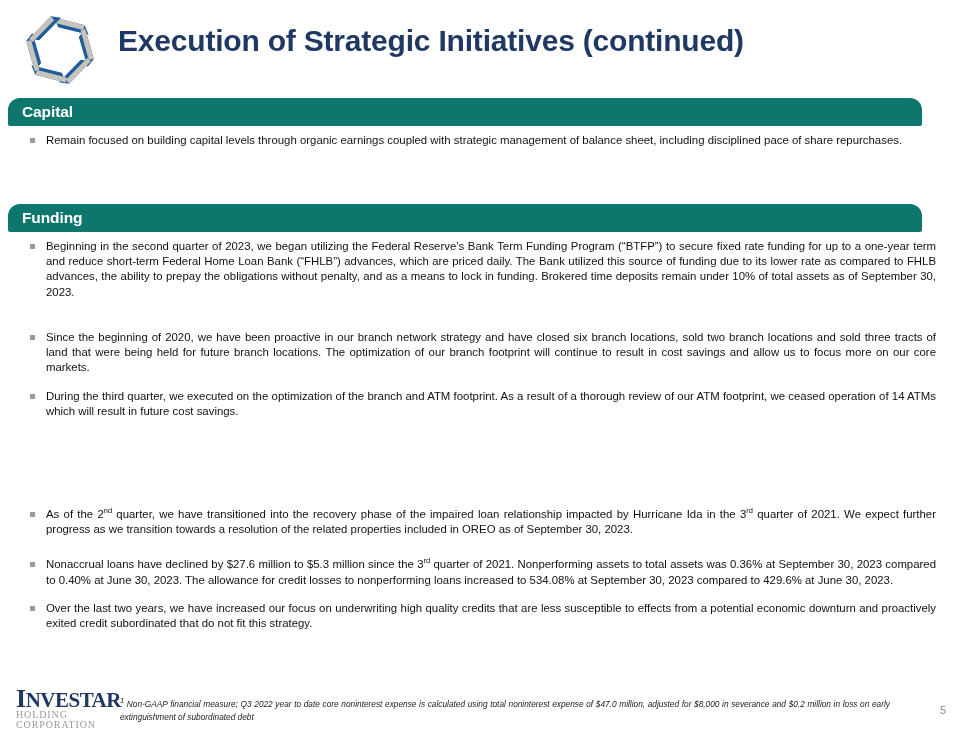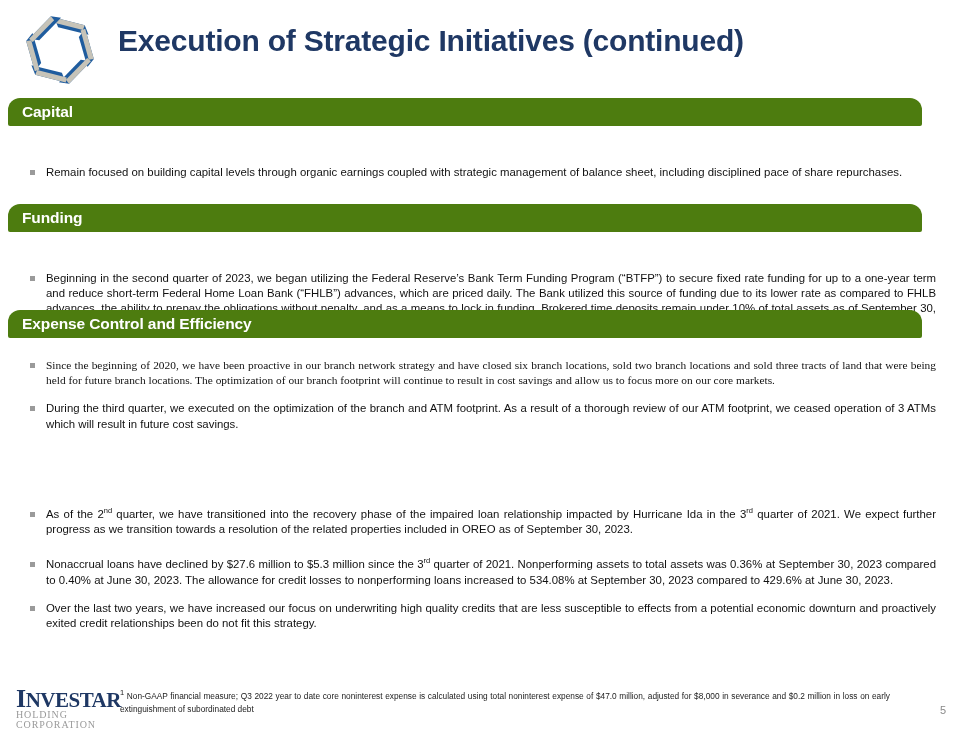--- a/index.html
+++ b/index.html
@@ -44,21 +44,21 @@
 
   
   .section {
     position: absolute;
     left: 8px;
     width: 944px;
   }
   .section-bar {
     width: 914px;
     height: 28px;
-    background: #4d7c0f;
+    background: #0f766e;
     border-top-left-radius: 12px;
     border-top-right-radius: 12px;
     border-bottom-right-radius: 2px;
     border-bottom-left-radius: 2px;
     box-sizing: border-box;
     display: flex;
     align-items: center;
     padding-left: 14px;
   }
   .section-bar-title {
@@ -76,21 +76,21 @@
     position: relative;
     padding-left: 22px;
     margin-bottom: 9px;
     font-size: 11.4px;
     line-height: 15.2px;
     color: #111111;
     text-align: justify;
     width: 912px;
     box-sizing: border-box;
   }
-  .bullet:last-child { margin-bottom: 0; margin-top: 32px; }
+  .bullet:last-child { margin-bottom: 0; }
   .bullet-marker {
     position: absolute;
     left: 6px;
     top: 5px;
     width: 5px;
     height: 5px;
     background: #9a9a9a;
   }
   .bullet-text { display: block; }
   sup {
@@ -126,23 +126,24 @@
     font-family: Liberation Serif, serif;
     font-size: 10px;
     color: #9a9a9a;
     letter-spacing: 0.9px;
     line-height: 10px;
     margin-top: -1px;
   }
   .footnote {
     position: absolute;
     left: 120px;
-    top: 4px;
+    top: 12px;
     width: 770px;
     font-size: 8.3px;
+    font-style: italic;
     line-height: 13px;
     color: #222222;
     text-align: justify;
   }
   .page-number {
     position: absolute;
     right: 14px;
     bottom: 14px;
     font-size: 11px;
     color: #8a8a8a;
@@ -203,48 +204,45 @@
   </div>
   <div class="section-body">
     <div class="bullet">
       <span class="bullet-marker"></span>
       <span class="bullet-text">Beginning in the second quarter of 2023, we began utilizing the Federal Reserve’s Bank Term Funding Program (“BTFP”) to secure fixed rate funding for up to a one-year term and reduce short-term Federal Home Loan Bank (“FHLB”) advances, which are priced daily. The Bank utilized this source of funding due to its lower rate as compared to FHLB advances, the ability to prepay the obligations without penalty, and as a means to lock in funding. Brokered time deposits remain under 10% of total assets as of September 30, 2023.</span>
     </div>
   </div>
 </div>
 
 <div class="section" id="sec-expense" style="top:310px;">
-  <div class="section-bar">
-    <span class="section-bar-title">Expense Control and Efficiency</span>
-  </div>
-  <div class="section-body">
-    <div class="bullet" style="margin-top:13px;font-family:Liberation Serif, serif;">
+  <div class="section-body">
+    <div class="bullet" style="margin-top:13px;">
       <span class="bullet-marker"></span>
       <span class="bullet-text">Since the beginning of 2020, we have been proactive in our branch network strategy and have closed six branch locations, sold two branch locations and sold three tracts of land that were being held for future branch locations. The optimization of our branch footprint will continue to result in cost savings and allow us to focus more on our core markets.</span>
     </div>
     <div class="bullet" style="margin-top:13px;">
       <span class="bullet-marker"></span>
-      <span class="bullet-text">During the third quarter, we executed on the optimization of the branch and ATM footprint. As a result of a thorough review of our ATM footprint, we ceased operation of 3 ATMs which will result in future cost savings.</span>
+      <span class="bullet-text">During the third quarter, we executed on the optimization of the branch and ATM footprint. As a result of a thorough review of our ATM footprint, we ceased operation of 14 ATMs which will result in future cost savings.</span>
     </div>
   </div>
 </div>
 
 <div class="section" id="sec-credit" style="top:500px;">
   <div class="section-body">
     <div class="bullet">
       <span class="bullet-marker"></span>
       <span class="bullet-text">As of the 2<sup>nd</sup> quarter, we have transitioned into the recovery phase of the impaired loan relationship impacted by Hurricane Ida in the 3<sup>rd</sup> quarter of 2021. We expect further progress as we transition towards a resolution of the related properties included in OREO as of September 30, 2023.</span>
     </div>
     <div class="bullet" style="margin-top:20px;">
       <span class="bullet-marker"></span>
       <span class="bullet-text">Nonaccrual loans have declined by $27.6 million to $5.3 million since the 3<sup>rd</sup> quarter of 2021. Nonperforming assets to total assets was 0.36% at September 30, 2023 compared to 0.40% at June 30, 2023. The allowance for credit losses to nonperforming loans increased to 534.08% at September 30, 2023 compared to 429.6% at June 30, 2023.</span>
     </div>
     <div class="bullet" style="margin-top:13px;">
       <span class="bullet-marker"></span>
-      <span class="bullet-text">Over the last two years, we have increased our focus on underwriting high quality credits that are less susceptible to effects from a potential economic downturn and proactively exited credit relationships been do not fit this strategy.</span>
+      <span class="bullet-text">Over the last two years, we have increased our focus on underwriting high quality credits that are less susceptible to effects from a potential economic downturn and proactively exited credit subordinated that do not fit this strategy.</span>
     </div>
   </div>
 </div>
 
 <div class="footer">
   <div class="footer-logo">
     <div class="footer-logo-main"><span class="cap">I</span>NVESTAR</div>
     <div class="footer-logo-sub">HOLDING CORPORATION</div>
   </div>
   <div class="footnote"><sup>1</sup> <span>Non-GAAP financial measure;  Q3 2022  year to date core noninterest  expense  is calculated  using total noninterest  expense  of $47.0 million,  adjusted  for $8,000  in severance  and  $0.2 million  in loss on early  extinguishment  of subordinated  debt</span></div>

